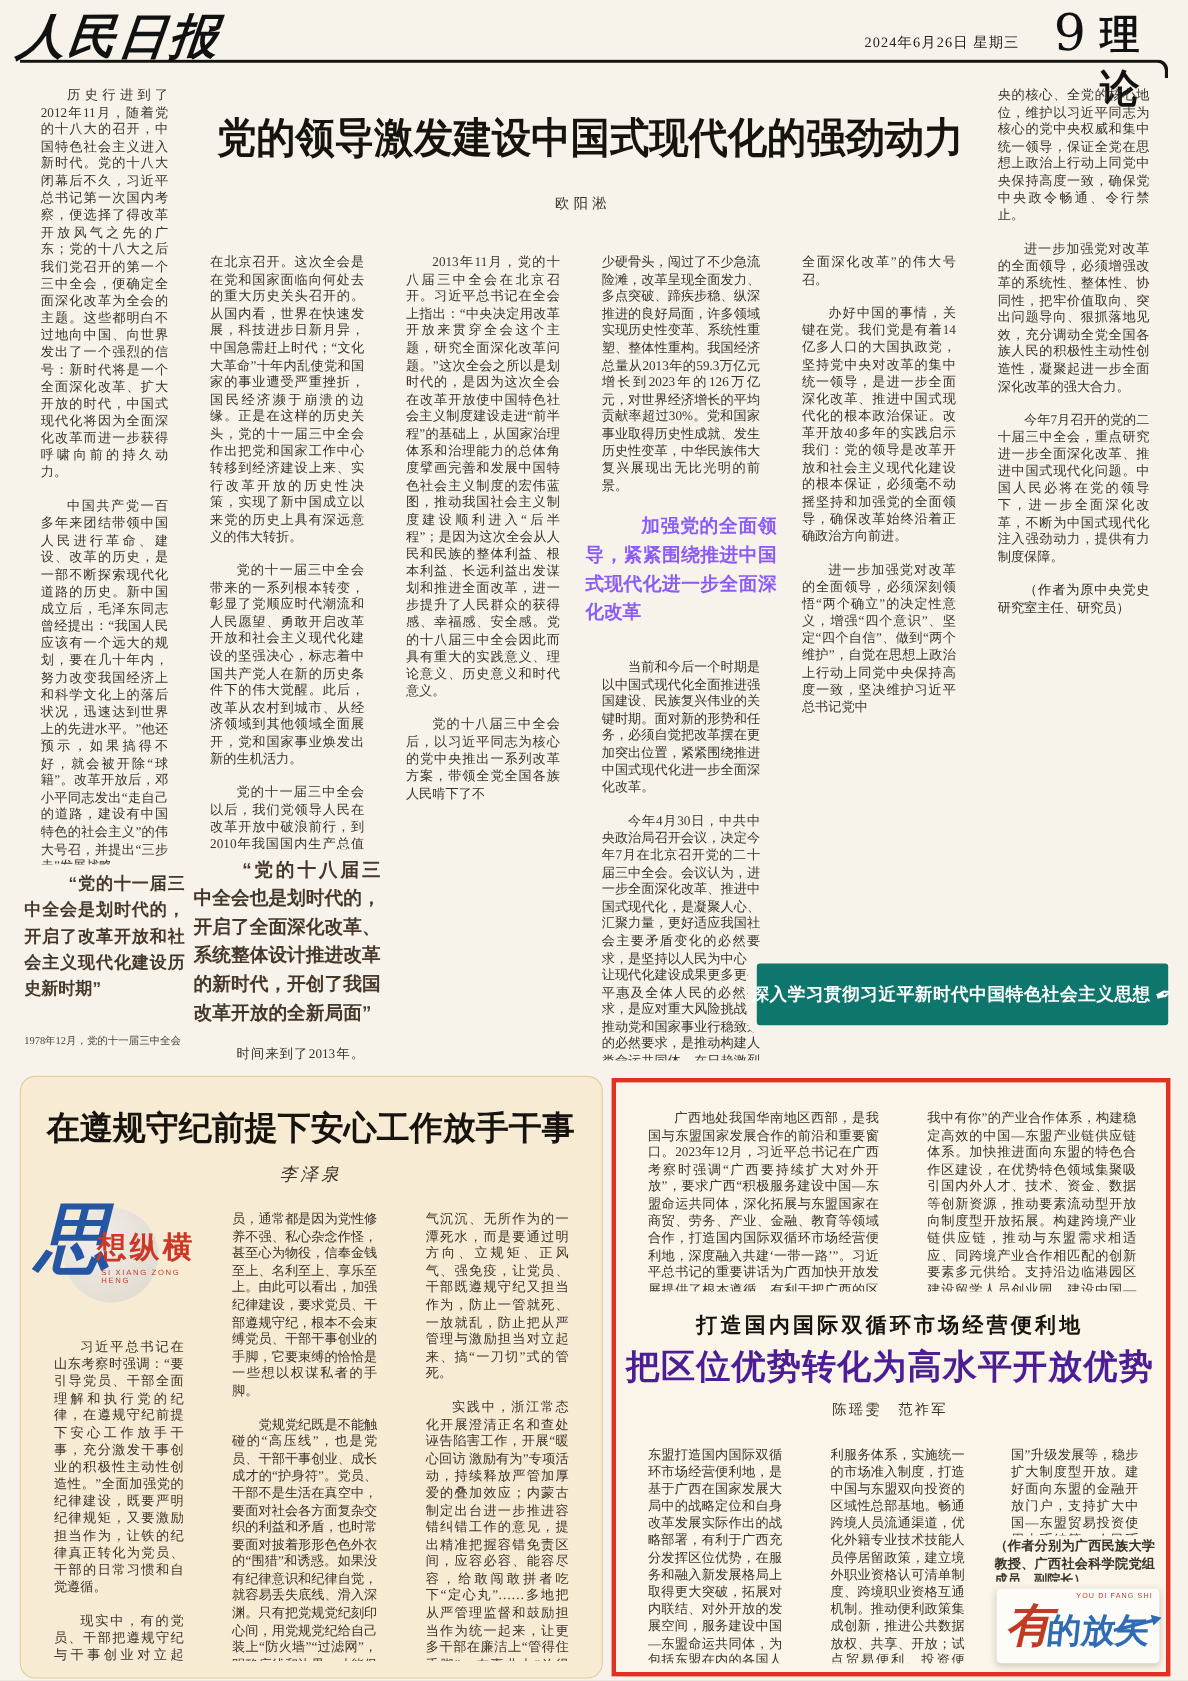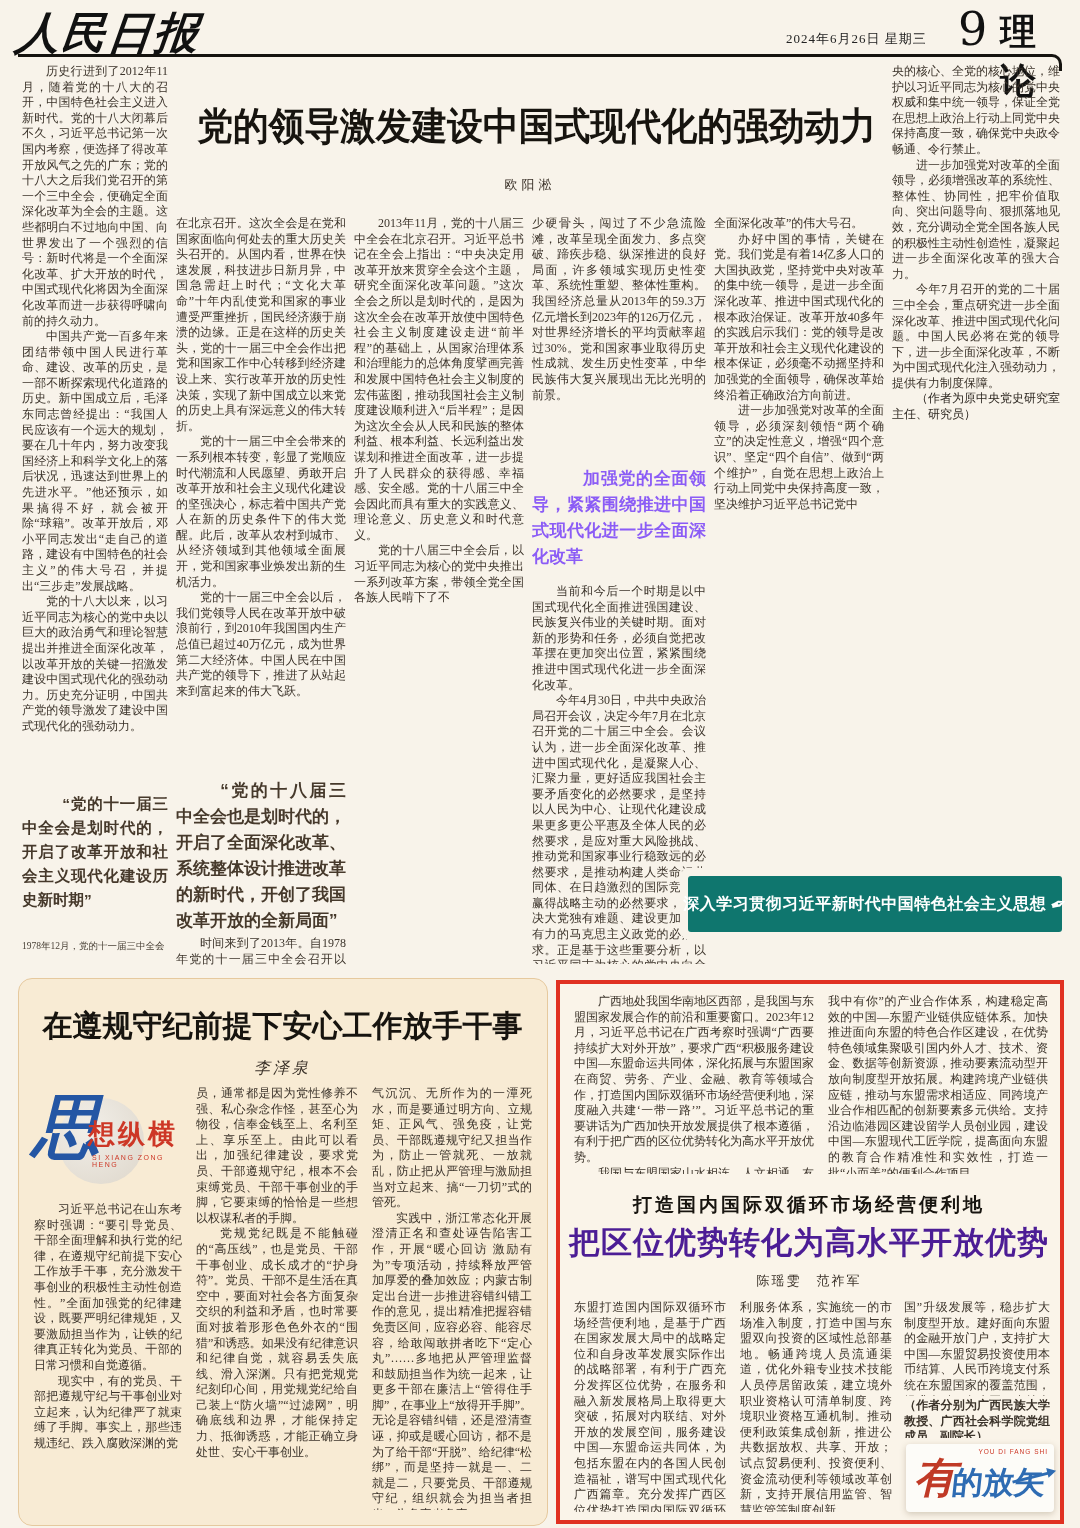--- a/index.html
+++ b/index.html
@@ -14,21 +14,21 @@
   .section-name{left:1000px;top:8px;font-size:36px;font-weight:bold;color:#111;
                 font-family:"Liberation Sans",sans-serif;letter-spacing:6px;}
   .header-rule{left:18px;top:54px;width:1041px;height:14px;border-top:3px solid #15130f;
                border-right:3px solid #15130f;border-top-right-radius:10px;}
   
   .headline{left:176px;top:94px;width:708px;height:64px;text-align:center;white-space:nowrap;
             font-family:"Liberation Sans",sans-serif;font-weight:900;font-size:38px;line-height:64px;
             color:#17140f;transform:scaleX(0.94);transform-origin:center;}
   .byline{left:176px;top:176px;width:708px;text-align:center;font-size:13px;color:#3a3128;letter-spacing:4px;}
   .col{font-size:12px;line-height:15.6px;text-align:justify;overflow:hidden;color:#3b332a;}
-  .col p{margin:0;text-indent:2em;}
+  .col p{margin:15px;text-indent:2em;}
   .col p.cont{text-indent:0;}
   .col b{font-family:"Liberation Sans",sans-serif;font-weight:normal;color:#2e2822;}
   .pull-quote{font-family:"Liberation Sans",sans-serif;font-weight:bold;color:#46392b;
               text-align:justify;overflow:hidden;}
   .pq-a{font-size:15.5px;line-height:24px;text-indent:2.6em;}
   .pq-b{font-size:17px;line-height:26px;text-indent:2.6em;}
   .pq-caption{font-size:9.5px;color:#4a4238;letter-spacing:0;}
   .center-subhead{font-family:"Liberation Sans",sans-serif;font-weight:bold;font-size:17px;
                   line-height:26px;color:#8b5cf6;text-align:justify;text-indent:3em;overflow:hidden;}
   

